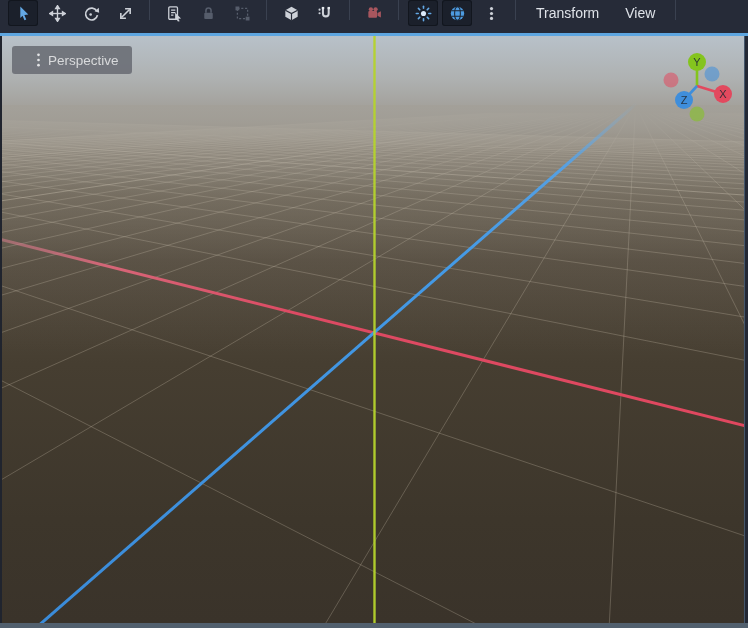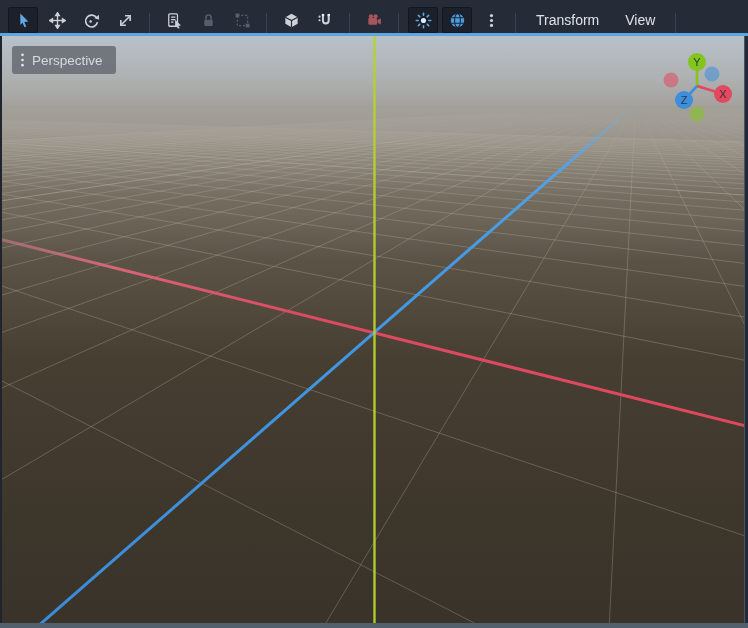--- a/index.html
+++ b/index.html
@@ -1,21 +1,21 @@
 <!DOCTYPE html>
 <html><head>
 <meta charset="utf-8">
 <style>
   html,body{margin:0;padding:0;background:#262b38;width:748px;height:628px;overflow:hidden;
     font-family:"Liberation Sans",sans-serif;-webkit-font-smoothing:antialiased;}
   #app{position:relative;width:748px;height:628px;}
 
   
   #toolbar{position:absolute;left:0;top:0;width:748px;height:33px;background:#262b38;
-    display:flex;align-items:flex-end;padding-left:8px;box-sizing:border-box;gap:4px;}
+    display:flex;align-items:flex-start;padding-left:8px;box-sizing:border-box;gap:4px;}
   #toolbar-border{position:absolute;left:0;top:33px;width:748px;height:3px;background:#5ea6e0;}
   .tbtn{flex:0 0 auto;width:30px;height:26px;display:flex;align-items:center;justify-content:center;
     background:transparent;border:none;border-radius:3px;padding:0;color:#cdd1d8;cursor:default;}
   .tbtn.pressed{background:#1b202b;box-shadow:inset 0 0 0 1px #12161e;}
   .tbtn.disabled{color:#565d6b;}
   .tbtn.accent{color:#63a8e5;}
   .tbtn.red{color:#a8565e;}
   .tsep{flex:0 0 auto;width:1px;height:20px;background:#3a4150;margin:0 5px;}
   .tmenu{flex:0 0 auto;background:transparent;border:none;color:#dee2e8;font-size:14px;
     font-family:"Liberation Sans",sans-serif;padding:0 11px;height:26px;cursor:default;}
@@ -23,21 +23,21 @@
   
   #edge-left{position:absolute;left:0;top:36px;width:2px;height:587px;background:#20242e;}
   #edge-right{position:absolute;left:744px;top:36px;width:4px;height:587px;background:#232834;
     border-left:1px solid #44566b;box-sizing:border-box;}
   #bottom-strip{position:absolute;left:0;top:623px;width:748px;height:5px;background:#52606e;}
 
   #scene{position:absolute;left:2px;top:36px;width:742px;height:587px;display:block;}
 
   
   #perspective-btn{position:absolute;left:12px;top:46px;height:28px;display:flex;align-items:center;
-    gap:7px;padding:0 13px 0 8px;background:rgba(108,112,119,0.92);border:none;border-radius:3px;
+    gap:7px;padding:0 13px 0 24px;background:rgba(108,112,119,0.92);border:none;border-radius:3px;
     color:#d9dadc;font-size:13.5px;font-family:"Liberation Sans",sans-serif;cursor:default;}
 </style>
 </head>
 <body>
 
 <div id="app">
 
   <div id="toolbar">
 
     <button class="tbtn pressed accent">

